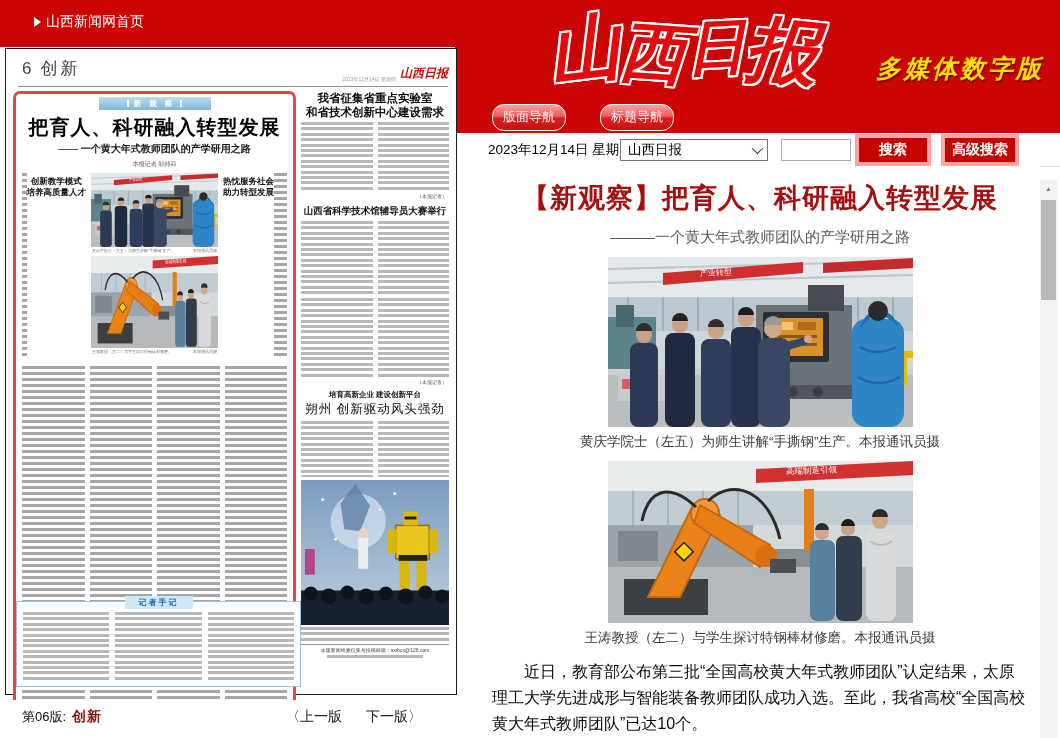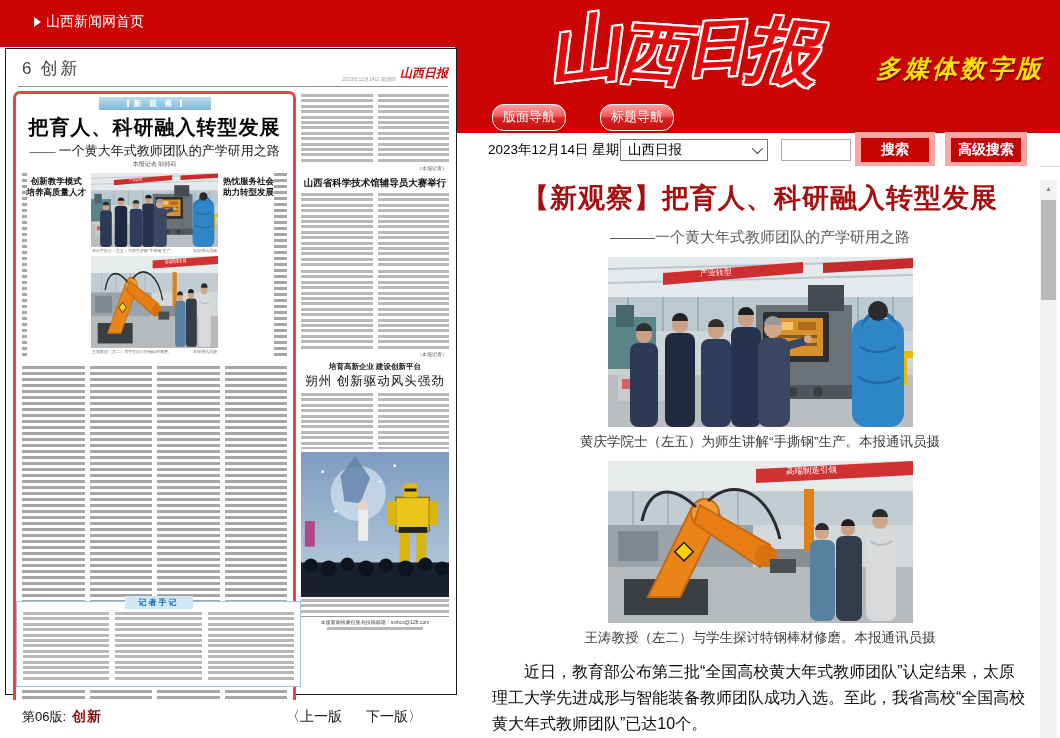--- a/index.html
+++ b/index.html
@@ -37,21 +37,21 @@
     padding:3px 10px 4px;cursor:pointer;white-space:nowrap;
   }
 
   
   .toolbar{left:480px;top:133px;width:580px;height:33px;background:#fff;display:flex;align-items:center;border-bottom:1px solid #dcdcdc;}
   .tb-date{margin-left:8px;width:126px;font-size:13.5px;color:#000;white-space:nowrap;}
   .tb-select{margin-left:6px;width:148px;height:22px;border:1px solid #767676;background:#fff;display:flex;align-items:center;justify-content:space-between;padding:0 7px;box-sizing:border-box;cursor:pointer;}
   .tb-select .sel-txt{font-size:13.5px;color:#000;}
   .chev{width:7px;height:7px;border-right:1.6px solid #333;border-bottom:1.6px solid #333;transform:rotate(45deg) translateY(-2px);}
   .tb-input{margin-left:13px;width:62px;height:20px;border:1px solid #abadb3;background:#fff;font-size:12px;padding:0 3px;}
-  .tb-btn{height:24px;background:#c50404;color:#fff;font-size:14px;font-weight:bold;border:6px solid #fca5a5;display:flex;align-items:center;justify-content:center;cursor:pointer;}
+  .tb-btn{height:24px;background:#c50404;color:#fff;font-size:14px;font-weight:bold;border:4px solid #fca5a5;display:flex;align-items:center;justify-content:center;cursor:pointer;}
   .tb-search{margin-left:4px;width:68px;}
   .tb-adv{margin-left:10px;width:70px;}
 
   
   .content{left:480px;top:166px;width:560px;height:572px;background:#fff;text-align:center;}
   .a-headline{margin-top:14px;font-family:"Liberation Serif","DejaVu Serif",serif;font-weight:bold;font-size:27px;letter-spacing:1px;color:#a40f0f;}
   .a-sub{margin-top:12px;font-size:15px;color:#5a5a5a;}
   .fig{margin-top:10px;}
   .fig svg{display:block;margin:0 auto;}
   .fig .cap{margin-top:6px;font-size:13.5px;color:#3c3c3c;}
@@ -70,21 +70,21 @@
   .p-date{font-size:5px;color:#999;}
   .p-minilogo{font-family:"Liberation Serif","DejaVu Serif",serif;font-weight:bold;font-style:italic;font-size:12px;color:#cc0606;text-shadow:0.7px 0 0 #fff,-0.7px 0 0 #fff,0 .7px 0 #fff,0 -.7px 0 #fff;}
   .p-rule{position:absolute;left:12px;right:8px;top:37px;border-top:1px solid #8f8f8f;}
 
   .redbox{position:absolute;left:7px;top:42px;width:283px;height:651px;border:3px solid #e34444;border-radius:7px;box-sizing:border-box;background:#fff;cursor:pointer;}
   .badge{position:absolute;left:50%;transform:translateX(-50%);top:3px;width:112px;height:13px;
     background:linear-gradient(180deg,#bfdcee,#7fb6da);display:flex;align-items:center;justify-content:center;gap:5px;}
   .badge .bar{width:2px;height:7px;background:#fff;}
   .badge .btxt{color:#fff;font-size:7.5px;letter-spacing:3px;font-weight:bold;}
   .p-hl{position:absolute;left:0;right:0;top:20px;text-align:center;font-size:20px;font-weight:bold;letter-spacing:1px;color:#050505;}
-  .p-shl{position:absolute;left:0;right:0;top:48px;text-align:center;font-size:13px;font-weight:normal;color:#1a1a1a;font-family:"Liberation Serif","DejaVu Serif",serif;}
+  .p-shl{position:absolute;left:0;right:0;top:48px;text-align:center;font-size:10px;font-weight:bold;color:#1a1a1a;font-family:"Liberation Serif","DejaVu Serif",serif;}
   .p-by{position:absolute;left:0;right:0;top:66px;text-align:center;font-size:6px;color:#555;}
   .p-cols{position:absolute;left:6px;right:6px;top:79px;height:186px;display:flex;gap:5px;}
   .p-colL,.p-colR{width:64px;display:flex;flex-direction:row;}
   .p-colC{flex:1;display:flex;flex-direction:column;}
   .sim{background:repeating-linear-gradient(to bottom,#a6a6a6 0px,#a6a6a6 3.4px,#ffffff 3.4px,#ffffff 6px);}
   .sim-lt{background:repeating-linear-gradient(to bottom,#b8b8b8 0px,#b8b8b8 3px,#ffffff 3px,#ffffff 5.4px);}
   .subhead2{font-size:8.5px;font-weight:bold;text-align:center;color:#111;line-height:11px;margin:3px 0;}
   .mini-cap{font-size:4px;color:#777;line-height:5px;display:flex;justify-content:space-between;margin:1px 1px 3px;white-space:nowrap;overflow:hidden;}
   .p-bottom{position:absolute;left:6px;right:6px;top:272px;bottom:6px;display:flex;gap:5px;}
   .p-bottom .bc{flex:1;}
@@ -366,20 +366,23 @@
 
     <div class="p-bottom">
       <div class="bc sim"></div>
       <div class="bc sim"></div>
       <div class="bc sim"></div>
       <div class="bc sim"></div>
     </div>
   </div>
 
   <div class="p-right">
+    <div class="rh1">
+      <span>我省征集省重点实验室</span><br><span>和省技术创新中心建设需求</span>
+    </div>
     <div class="twocol" style="height:70px">
       <div class="sim-lt"></div>
         <div class="sim-lt"></div>
     </div>
     <div class="rtag">（本报记者）</div>
     <div class="rh2">山西省科学技术馆辅导员大赛举行</div>
     <div class="twocol" style="height:74px">
       <div class="sim-lt"></div>
         <div class="sim-lt"></div>
     </div>

